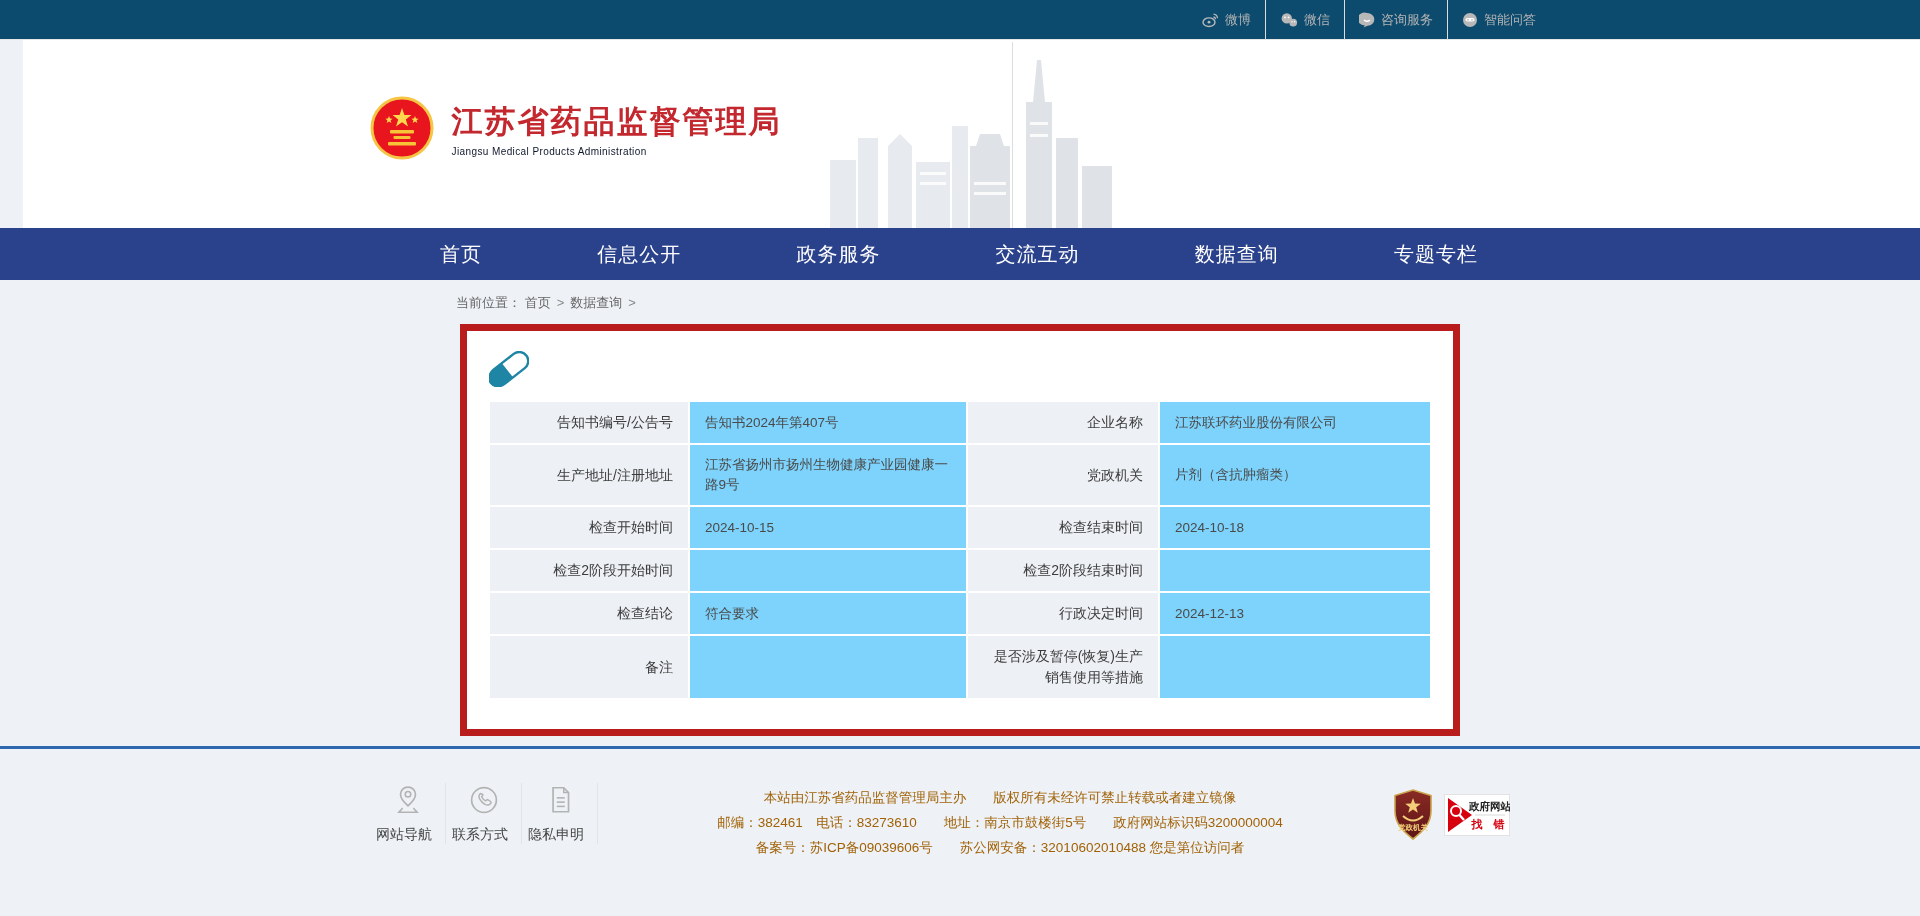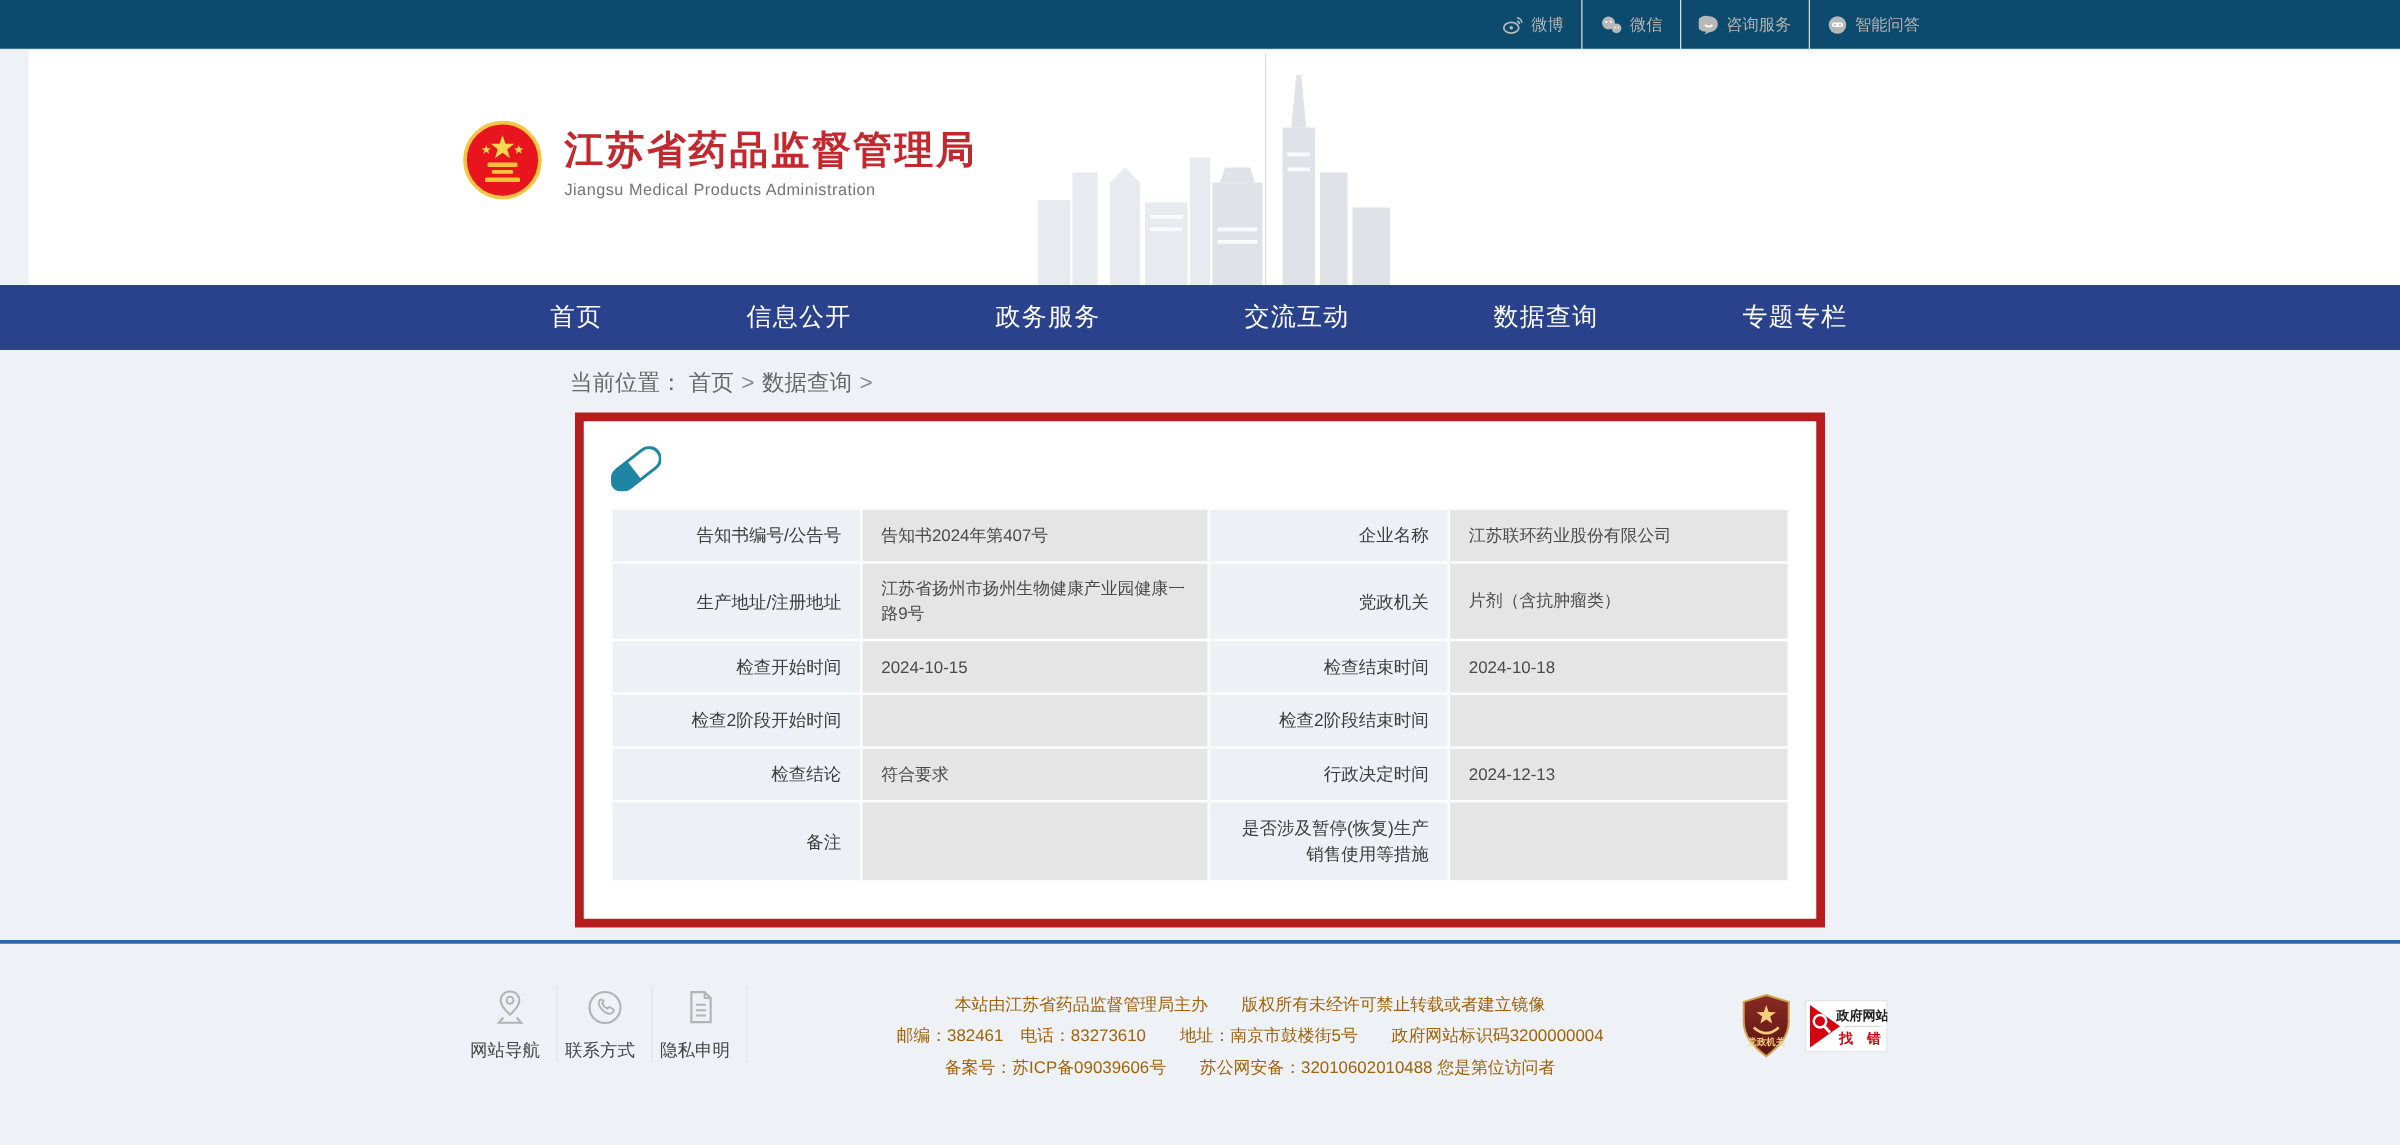--- a/index.html
+++ b/index.html
@@ -18,43 +18,43 @@
   .topbar-link { display: inline-flex; align-items: center; gap: 6px; color: #b3b3b3;
     font-size: 13px; cursor: pointer; padding: 0 14px; line-height: 40px; }
   .topbar-link + .topbar-link { border-left: 1px solid #dcdcdc; }
   .topbar-link svg { display: block; }
 
   
   .header { background: #ffffff; height: 188px; position: relative; overflow: hidden; margin-left: 23px; }
   .header .container { height: 188px; }
   .logo { position: absolute; left: -12px; top: 56px; display: flex; align-items: center; gap: 18px; text-decoration: none; cursor: pointer; }
   .logo-text .cn { font-size: 31px; font-weight: bold; color: #c2282e; letter-spacing: 2px; line-height: 36px; }
-  .logo-text .en { font-size: 13px; color: #737373; letter-spacing: 0.4px; margin-top: 6px; }
+  .logo-text .en { font-size: 10px; color: #0f172a; letter-spacing: 0.4px; margin-top: 6px; }
   .skyline { position: absolute; left: 448px; top: 2px; pointer-events: none; }
 
   
   .nav { background: #2a418c; height: 52px; }
   .nav .container { display: flex; justify-content: space-between; padding: 0 72px 0 70px; }
   .nav-item { color: #ffffff; font-size: 20px; line-height: 52px; cursor: pointer; letter-spacing: 1px; }
 
   
   .breadcrumb { padding: 14px 0 10px; }
-  .breadcrumb .container { padding-left: 86px; font-size: 18px; color: #666; }
+  .breadcrumb .container { padding-left: 86px; font-size: 13px; color: #666; }
   .breadcrumb a { color: #666; text-decoration: none; cursor: pointer; }
   .breadcrumb .sep { margin: 0 6px; color: #888; }
 
   
   .card { width: 1000px; margin: 2px auto 0; background: #ffffff; border: 7px solid #b91c1c;
     padding: 20px 22px 30px; min-height: 318px; }
   .pill-wrap { height: 36px; }
   .detail-table { width: 100%; border-collapse: separate; border-spacing: 0; margin-top: 14px; table-layout: fixed; }
   .detail-table th, .detail-table td { border: 1px solid #ffffff; font-weight: normal; vertical-align: middle; }
   .detail-table th { background: #edf0f5; color: #3c3c3c; font-size: 14px; text-align: right;
     padding: 10px 15px; line-height: 21px; }
-  .detail-table td { background: #e5e5e5; color: #4a4a4a; font-size: 13.5px; text-align: left;
+  .detail-table td { background: #7dd3fc; color: #4a4a4a; font-size: 13.5px; text-align: left;
     padding: 10px 15px; line-height: 20px; }
   .detail-table tr { height: 39px; }
 
   
   .footer { border-top: 3px solid #2e68ae; margin-top: 10px; padding: 34px 0 28px; }
   .footer .container { display: flex; align-items: flex-start; }
   .quick-links { display: flex; }
   .quick-link { width: 76px; text-align: left; cursor: pointer; border-right: 1px solid #e1e5ea; padding: 0 6px; }
   .quick-link .ql-icon { height: 34px; display: flex; align-items: center; justify-content: center; }
   .quick-link .ql-label { font-size: 14px; color: #444; margin-top: 9px; white-space: nowrap; }

